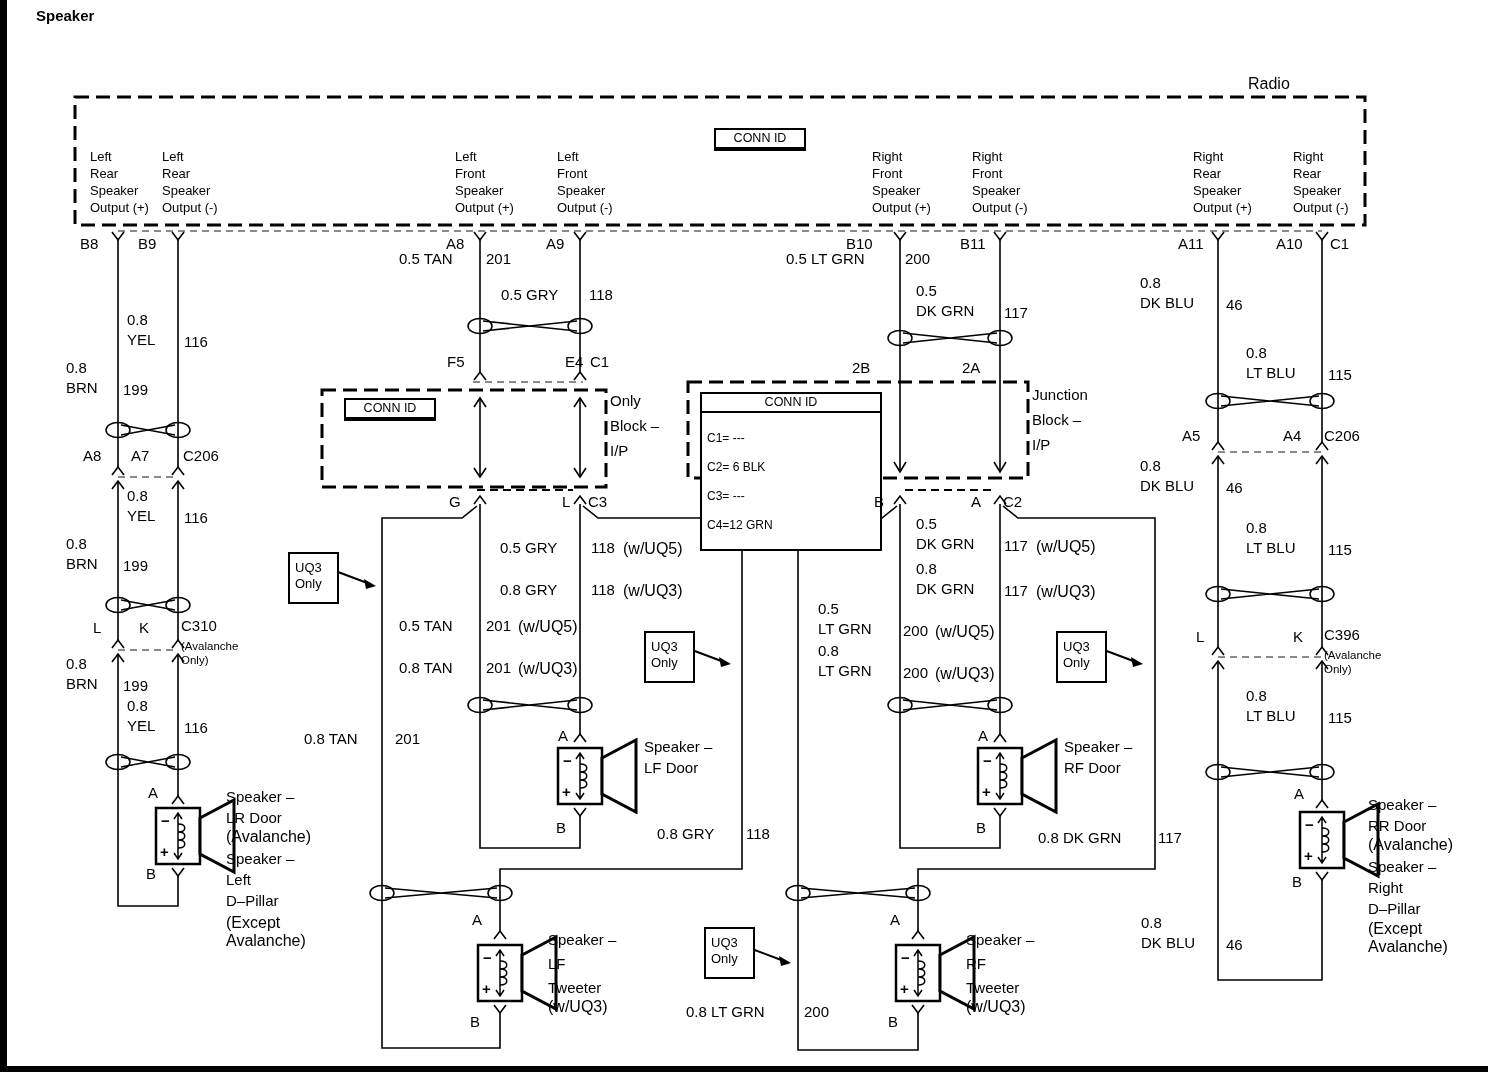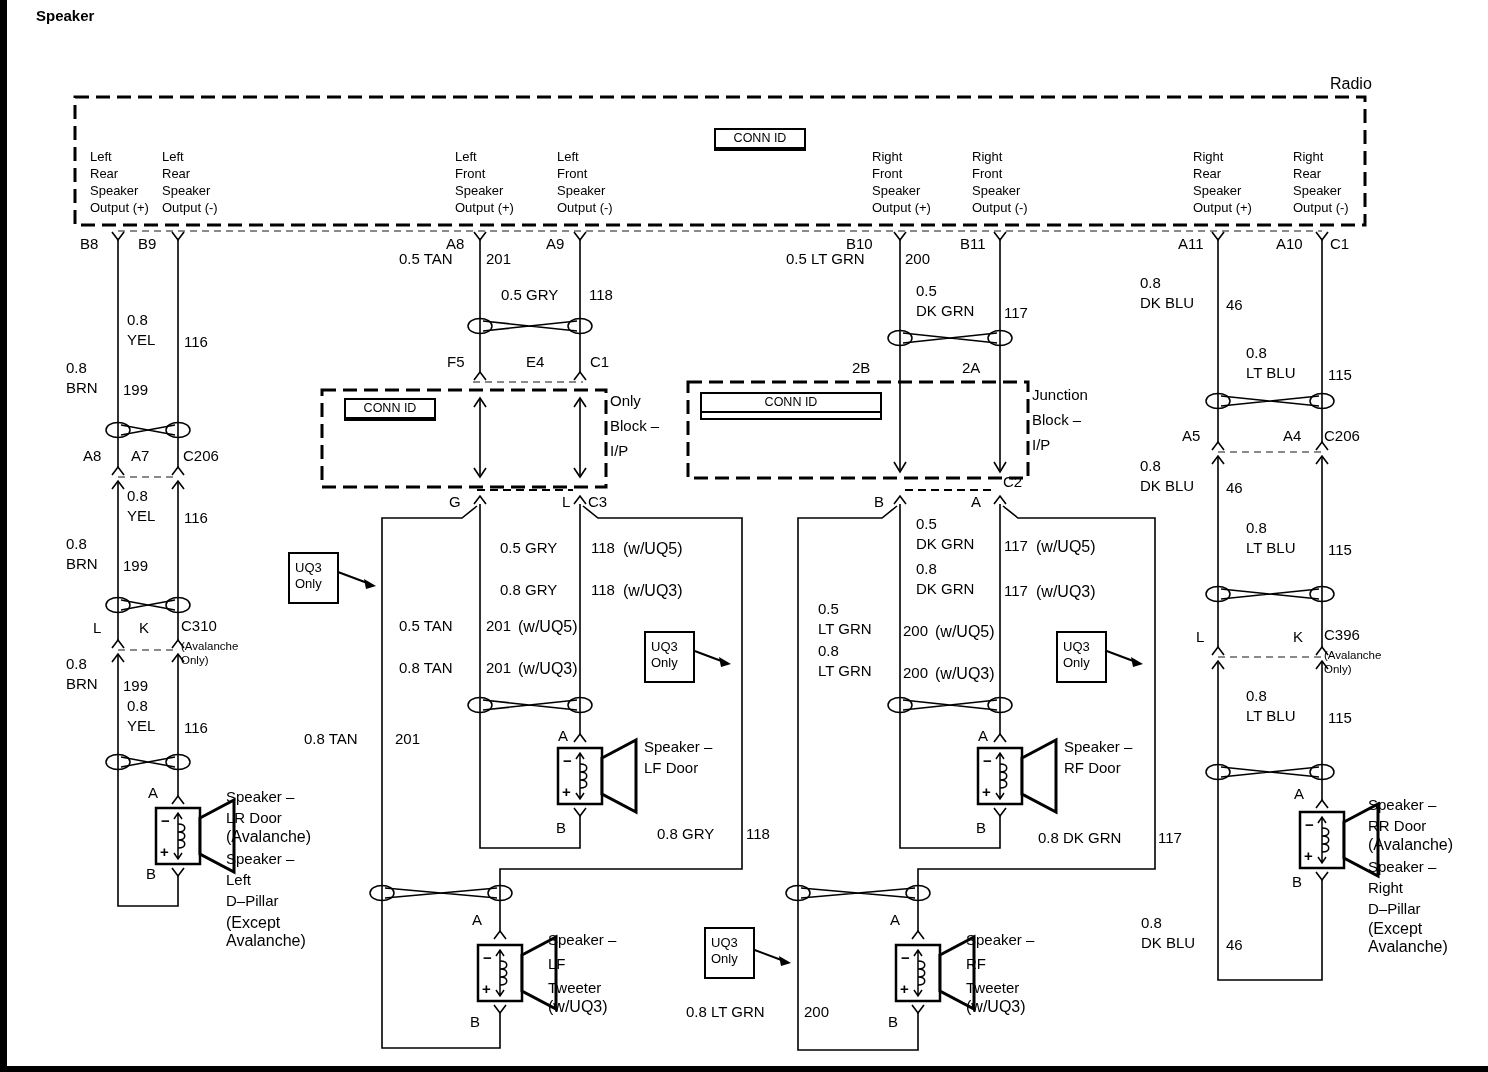--- a/index.html
+++ b/index.html
@@ -225,21 +225,21 @@
           <path d="M1143,664 L1131,657 L1133,667 Z" stroke="none"></path>
         </g>
       <g>
           <path d="M752,949 L784,961" fill="none"></path>
           <path d="M791,963 L779,956 L781,966 Z" stroke="none"></path>
         </g>
     </g>
   </svg>
 
   <div class="t b" style="left:36px;top:6px">Speaker</div>
-  <div class="t t16" style="left:1330px;top:74px">Radio</div>
+  <div class="t t16" style="left:1248px;top:74px">Radio</div>
 
   <div class="connid" style="left:714px;top:128px;width:88px">
     <div class="hd">CONN ID</div>
   </div>
 
   <div class="t t13" style="left:90px;top:148px">Left
 Rear
 Speaker
 Output (+)</div>
   <div class="t t13" style="left:162px;top:148px">Left
@@ -316,21 +316,21 @@
 Left
 D–Pillar</div>
   <div class="t t12 lh18" style="left:226px;top:914px">(Except
 Avalanche)</div>
 
   <div class="t" style="left:399px;top:249px">0.5 TAN</div>
   <div class="t" style="left:486px;top:249px">201</div>
   <div class="t" style="left:501px;top:285px">0.5 GRY</div>
   <div class="t" style="left:589px;top:285px">118</div>
   <div class="t" style="left:447px;top:352px">F5</div>
-  <div class="t" style="left:526px;top:352px">E4</div>
+  <div class="t" style="left:565px;top:352px">E4</div>
   <div class="t" style="left:590px;top:352px">C1</div>
 
   <div class="connid" style="left:344px;top:398px;width:88px">
     <div class="hd">CONN ID</div>
   </div>
   <div class="t lh25" style="left:610px;top:388px">Only
 Block –
 I/P</div>
   <div class="t" style="left:449px;top:492px">G</div>
   <div class="t" style="left:562px;top:492px">L</div>
@@ -374,28 +374,34 @@
   <div class="t" style="left:905px;top:249px">200</div>
   <div class="t" style="left:916px;top:281px">0.5
 DK GRN</div>
   <div class="t" style="left:1004px;top:303px">117</div>
   <div class="t" style="left:852px;top:358px">2B</div>
   <div class="t" style="left:962px;top:358px">2A</div>
 
   <div class="connid" style="left:700px;top:392px;width:178px">
     <div class="hd">CONN ID</div>
     <div class="bd cols">
+      <div>
+        <div class="row">C1= ---</div>
+        <div class="row">C2= 6 BLK</div>
+        <div class="row">C3= ---</div>
+        <div class="row">C4=12 GRN</div>
+      </div>
     </div>
   </div>
   <div class="t lh25" style="left:1032px;top:382px">Junction
 Block –
 I/P</div>
   <div class="t" style="left:874px;top:492px">B</div>
   <div class="t" style="left:971px;top:492px">A</div>
-  <div class="t" style="left:1003px;top:472px">C2</div>
+  <div class="t" style="left:1003px;top:492px">C2</div>
 
   <div class="t" style="left:916px;top:514px">0.5
 DK GRN</div>
   <div class="t" style="left:1004px;top:536px">117</div>
   <div class="t t12" style="left:1036px;top:539px">(w/UQ5)</div>
   <div class="t" style="left:916px;top:559px">0.8
 DK GRN</div>
   <div class="t" style="left:1004px;top:581px">117</div>
   <div class="t t12" style="left:1036px;top:584px">(w/UQ3)</div>
   <div class="t" style="left:818px;top:599px">0.5

